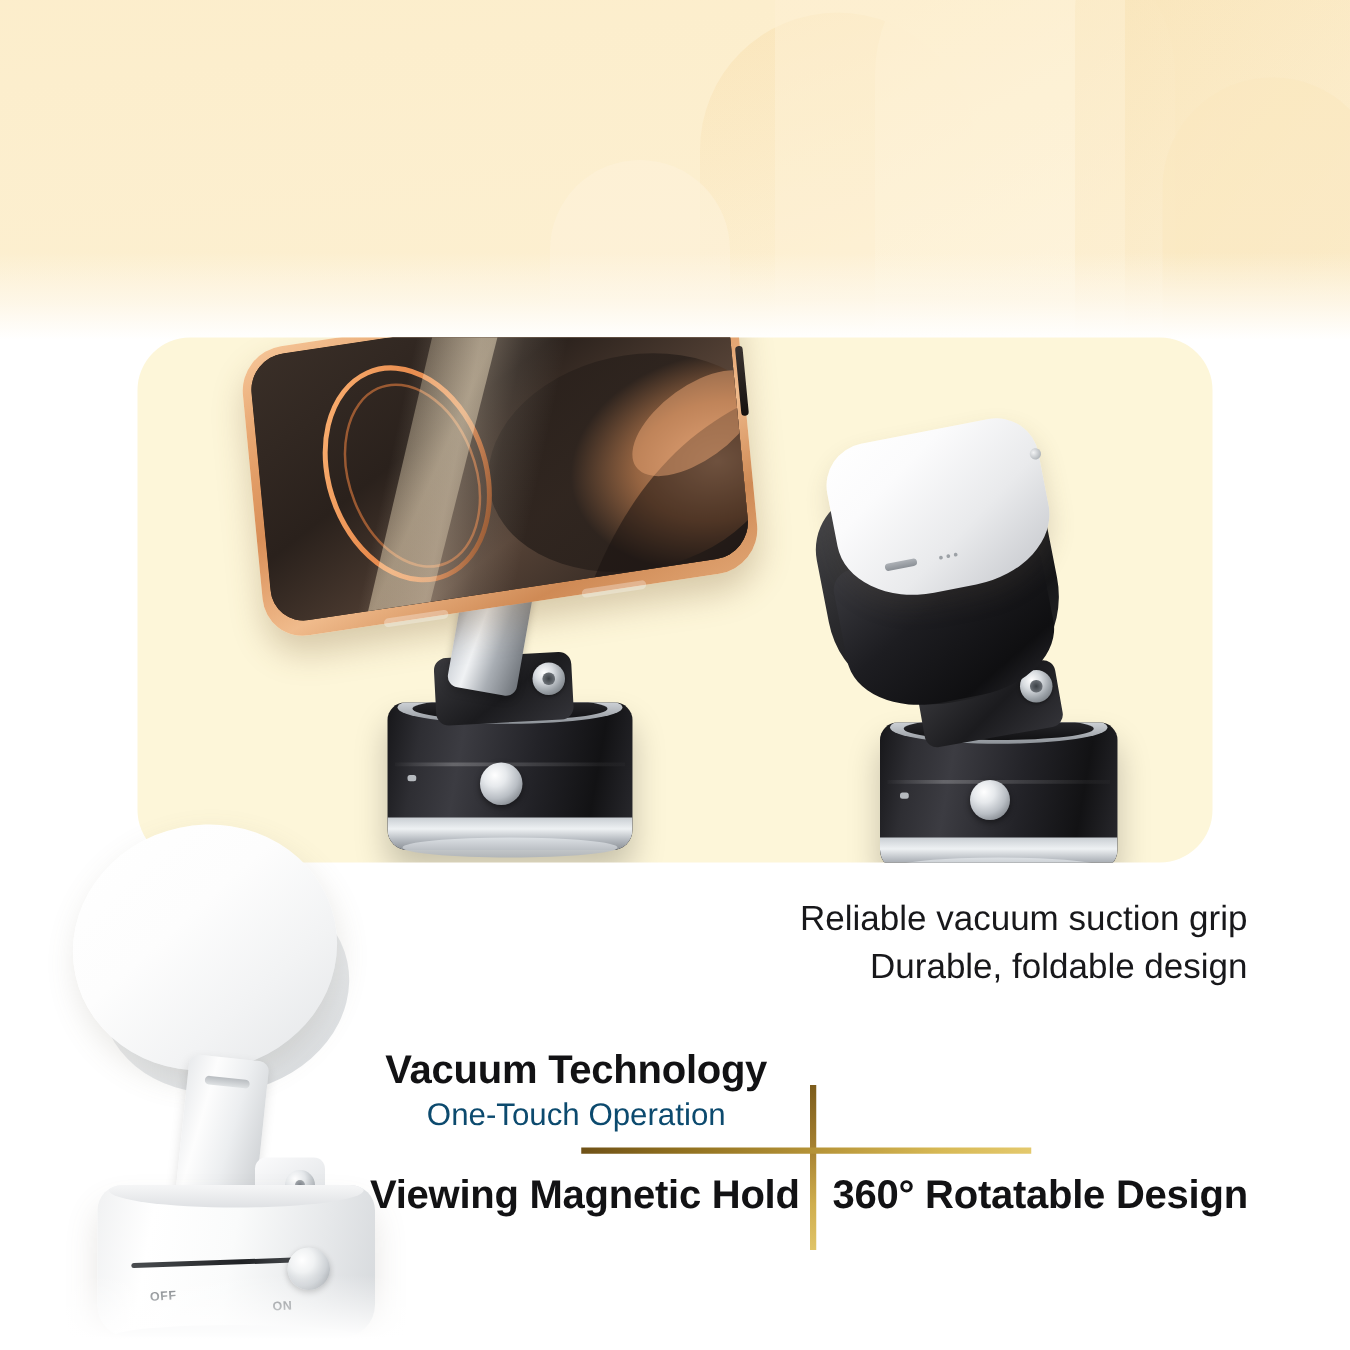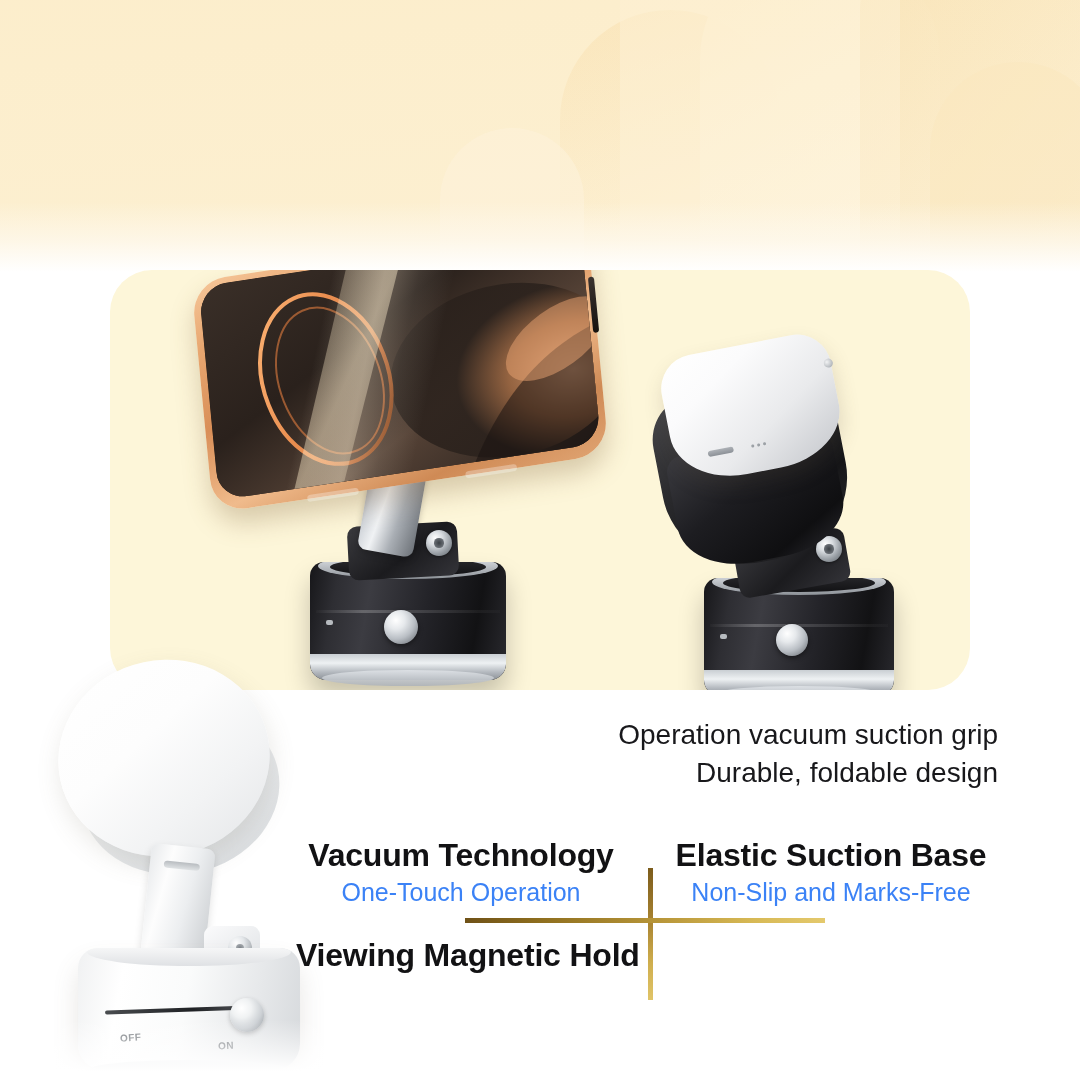--- a/index.html
+++ b/index.html
@@ -302,21 +302,21 @@
     font-size:32px;
     font-weight:700;
     color:#121214;
     letter-spacing:-.2px;
     line-height:1.22;
     white-space:nowrap;
   }
   .feature-sub {
     font-size:25px;
     font-weight:300;
-    color:#3b82f6;
+    color:#0c4a6e;
     line-height:1.22;
     margin-top:2px;
     white-space:nowrap;
   }
 
   .divider-v {
     position:absolute; left:352px; top:32px; width:5px; height:132px;
     background:linear-gradient(180deg,#7c5c1c 0%,#a88331 40%,#cfae4e 72%,#e0c468 100%);
     z-index:7;
   }
@@ -482,41 +482,38 @@
       <div class="wu-base-top"></div>
       <div class="wu-slider-track"></div>
       <div class="wu-knob"></div>
       <div class="wu-label wu-label-off">OFF</div>
       <div class="wu-label wu-label-on">ON</div>
       <div class="wu-base-foot"></div>
     </div>
   </div>
 
   <div class="benefits">
-    <div class="benefit-line">Operation vacuum suction grip</div>
+    <div class="benefit-line">Reliable vacuum suction grip</div>
     <div class="benefit-line">Durable, foldable design</div>
   </div>
 
   <div class="feature-grid">
 
     <div class="divider-v"></div>
     <div class="divider-h"></div>
 
     <div class="feature-cell fc-tl">
       <div class="feature-title">Vacuum Technology</div>
       <div class="feature-sub">One-Touch Operation</div>
     </div>
 
-    <div class="feature-cell fc-tr">
-      <div class="feature-title">Elastic Suction Base</div>
-      <div class="feature-sub">Non-Slip and Marks-Free</div>
-    </div>
 
     <div class="feature-cell fc-bl">
       <div class="feature-title">Viewing Magnetic Hold</div>
     </div>
 
     <div class="feature-cell fc-br">
+      <div class="feature-title">360° Rotatable Design</div>
     </div>
   </div>
 
   <div class="bottom-fade"></div>
 </div>
 
 </body></html>

